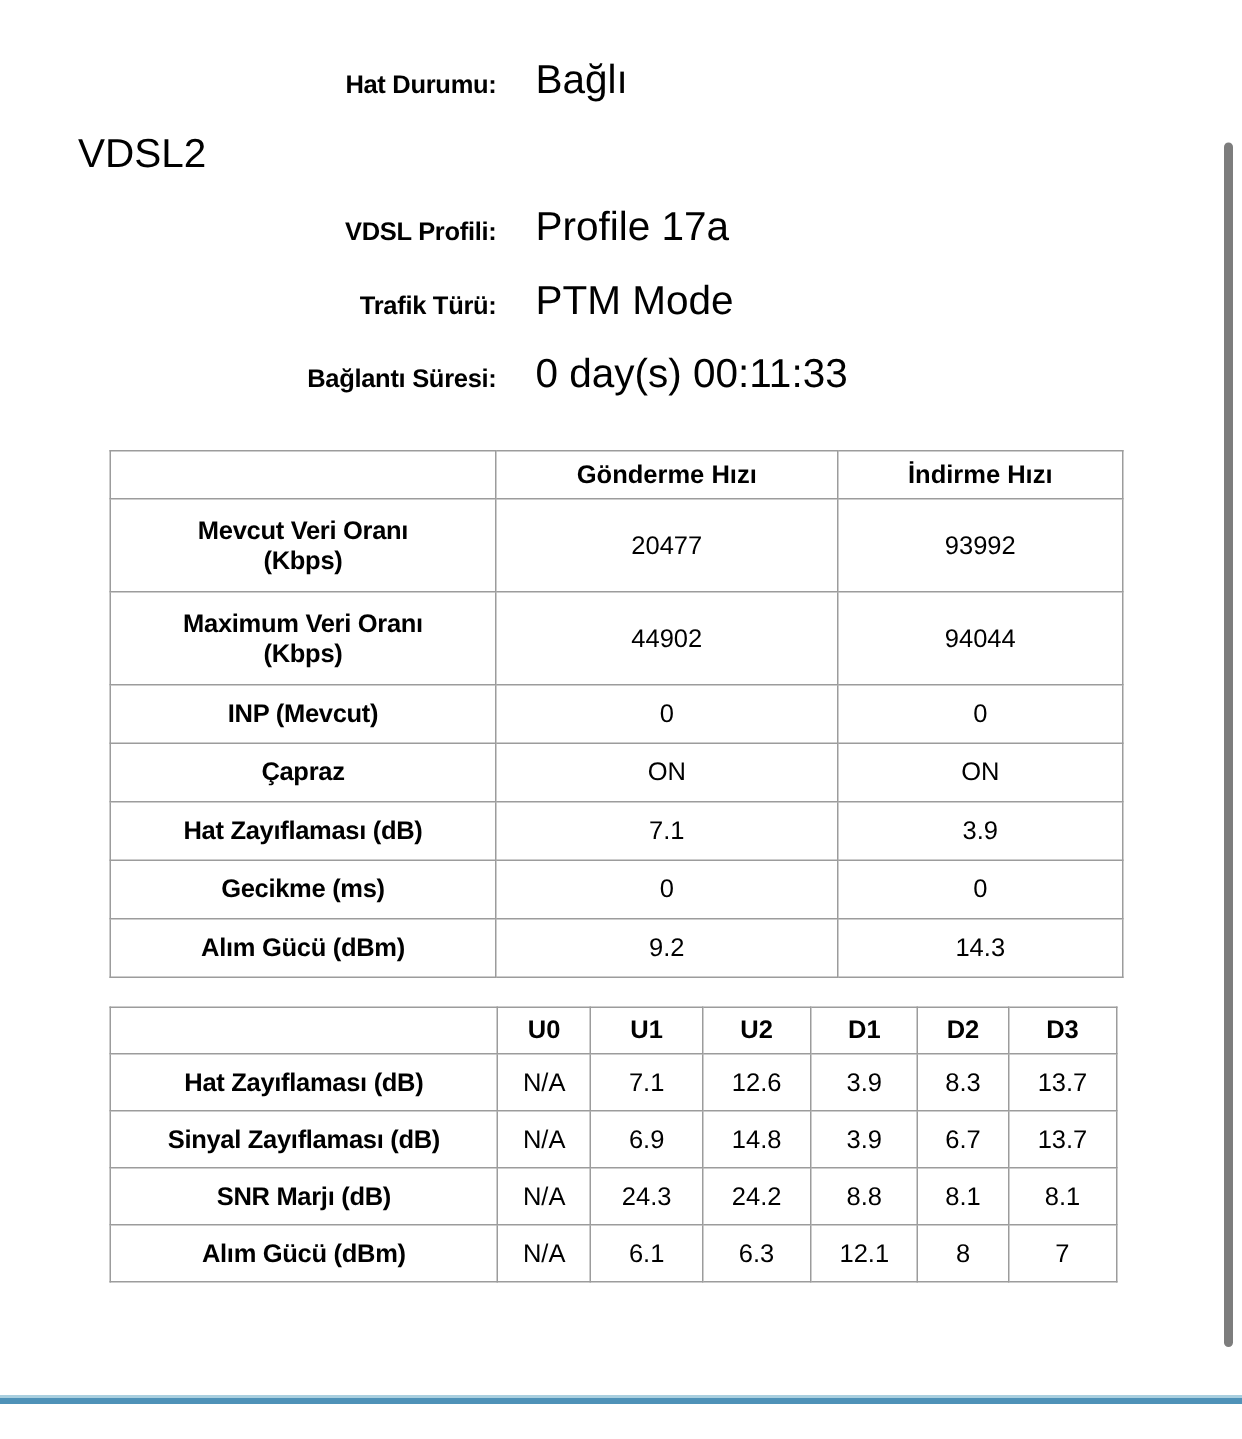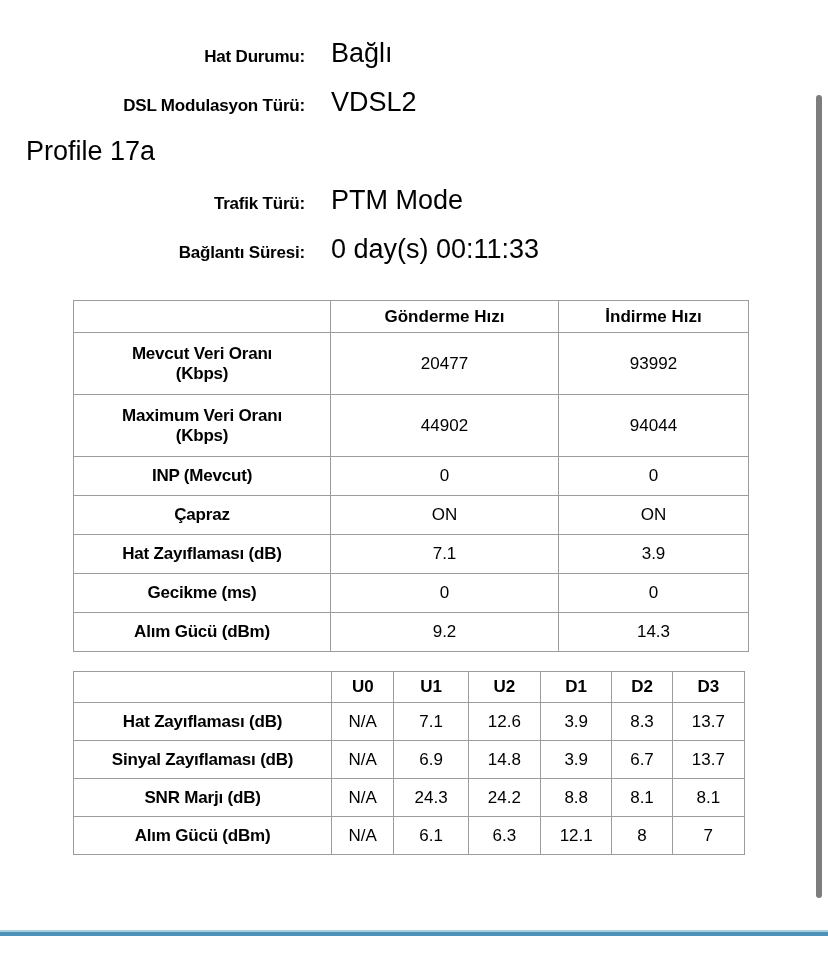--- a/index.html
+++ b/index.html
@@ -7,21 +7,21 @@
     width: 828px; height: 959px;
     background: #ffffff;
     font-family: "Liberation Sans", sans-serif;
     color: #000000;
     overflow: hidden;
     position: relative;
   }
   .page { position: relative; width: 828px; height: 959px; }
 
   
-  .info-section { padding-top: 38px; }
+  .info-section { padding-top: 38px; padding-left: 26px; }
   .info-row {
     display: flex;
     align-items: baseline;
     height: 49px;
   }
   .info-label {
     width: 305px;
     text-align: right;
     font-weight: bold;
     font-size: 17px;
@@ -78,24 +78,24 @@
 <body>
 
 <div class="page">
 
   <div class="info-section">
     <div class="info-row">
       <span class="info-label">Hat Durumu:</span>
       <span class="info-value">Bağlı</span>
     </div>
     <div class="info-row">
-      <span class="info-label">DSL Modulasyon Türü:</span>
       <span class="info-value">VDSL2</span>
     </div>
     <div class="info-row">
+      <span class="info-label">VDSL Profili:</span>
       <span class="info-value">Profile 17a</span>
     </div>
     <div class="info-row">
       <span class="info-label">Trafik Türü:</span>
       <span class="info-value">PTM Mode</span>
     </div>
     <div class="info-row">
       <span class="info-label">Bağlantı Süresi:</span>
       <span class="info-value">0 day(s) 00:11:33</span>
     </div>

